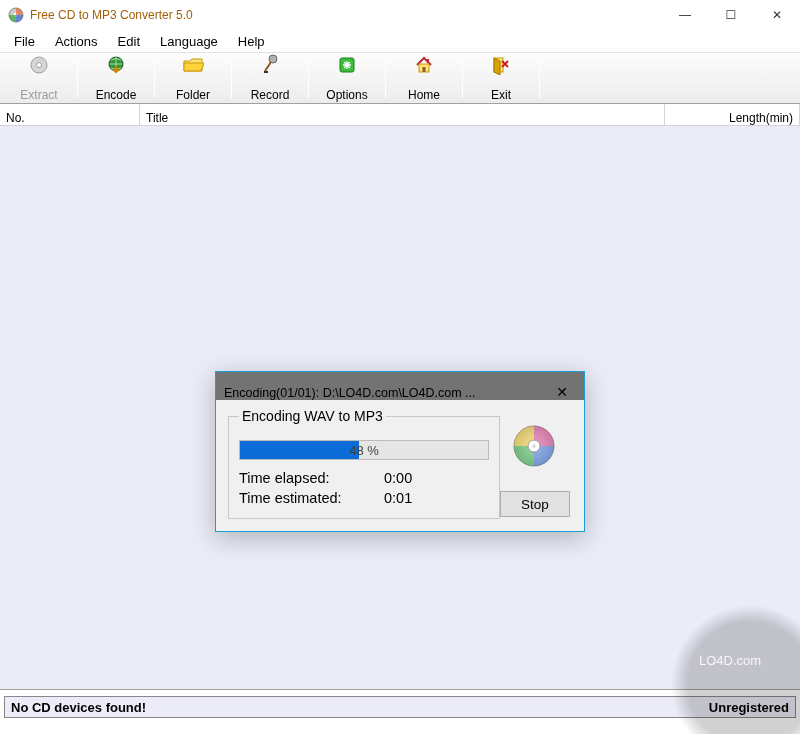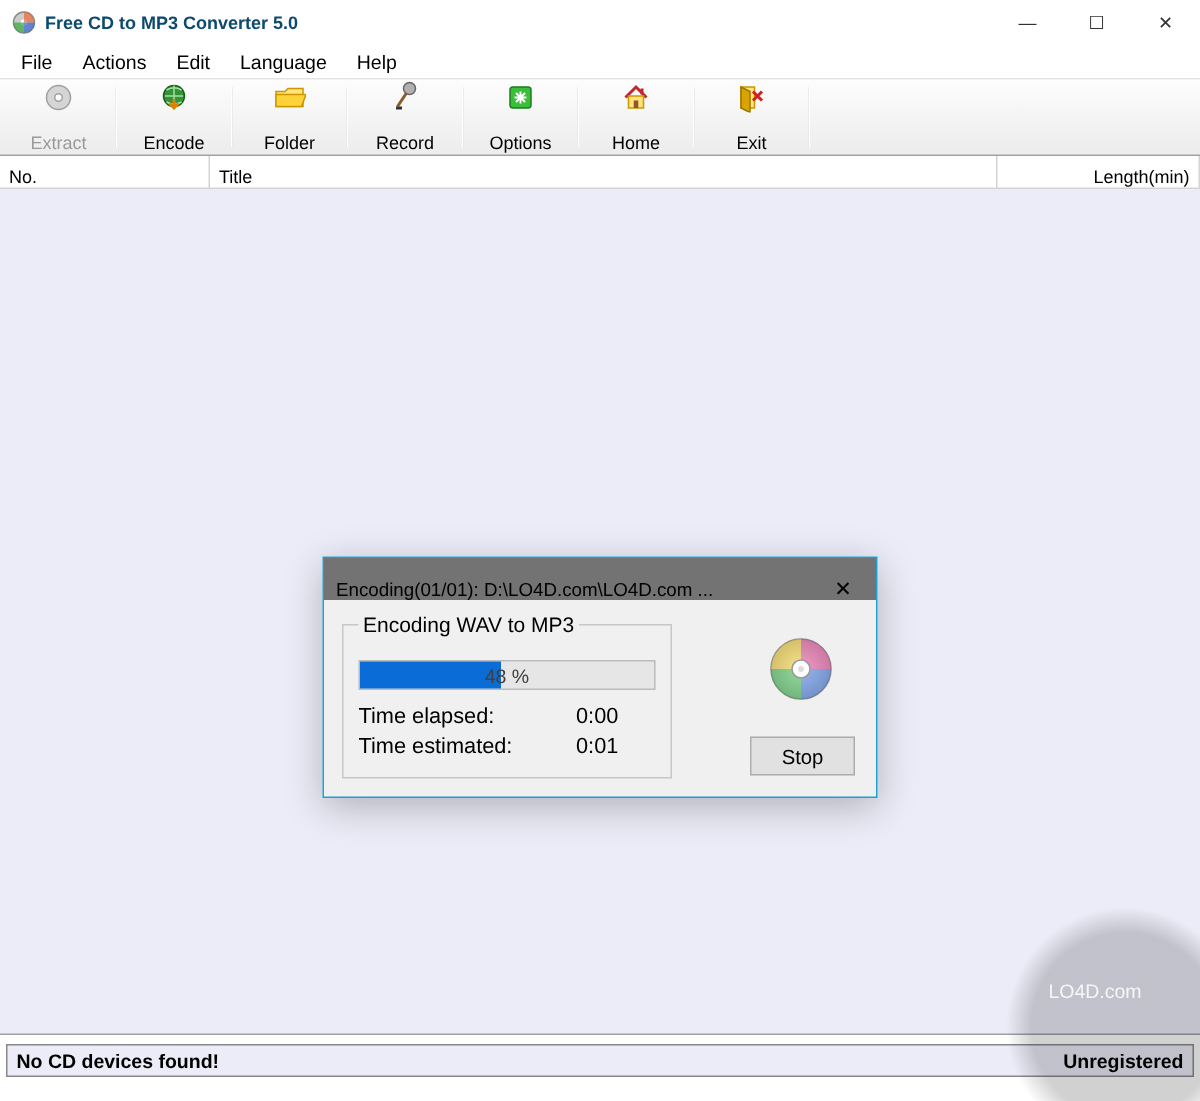--- a/index.html
+++ b/index.html
@@ -1,20 +1,20 @@
 <!DOCTYPE html>
 <html><head>
 <meta charset="utf-8">
 <style>
 * { box-sizing: border-box; margin: 0; padding: 0; font-family: "Segoe UI", Tahoma, sans-serif; }
 body { background: #fff; width: 800px; height: 734px; overflow: hidden; position: relative; }
 
 .titlebar { height: 30px; display: flex; align-items: center; padding: 0 0 0 8px; background: #fff; border-bottom: 1px solid #fff; }
 .titlebar .app-icon { width: 16px; height: 16px; margin-right: 6px; }
-.titlebar .title { font-size: 12px; color:#0c4a6e; flex:1;font-weight:bold; }
+.titlebar .title { font-size: 12px; color:#a16207; flex:1; }
 .titlebar .winbtns { display:flex; height:100%; }
 .titlebar .winbtn { width:46px; display:flex; align-items:center; justify-content:center; font-size:12px; color:#333; }
 
 .menubar { height:22px; display:flex; align-items:center; padding:0 4px; font-size:13px; color:#000; }
 .menubar .menu { padding:2px 10px; }
 
 .toolbar { height:52px; border-top:1px solid #e3e3e3; border-bottom:1px solid #a0a0a0; background:linear-gradient(#fdfdfd,#ececec); display:flex; align-items:center; padding:0 2px; }
 .tbtn { width:74px; height:48px; display:flex; flex-direction:column; align-items:center; justify-content:space-between; font-size:12px; color:#000; position:relative; }
 .tbtn.disabled { color:#9a9a9a; }
 .tbtn .ticon { height:22px; display:flex; align-items:center; justify-content:center; }
@@ -27,21 +27,21 @@
 
 .listbody { height:564px; background:#ececf8; border-bottom:1px solid #a0a0a0; position:relative; }
 
 .statusbar { background:#ececf8; border:1px solid #888; height:22px; display:flex; justify-content:space-between; align-items:center; font-size:13px; padding:0 6px; margin:6px 4px 0 4px;font-weight:bold; }
 
 .dialog { position:absolute; left:215px; top:245px; width:370px; background:#f0f0f0; border:1px solid #18a0d7; box-shadow:0 6px 24px rgba(0,0,0,0.25); }
 .dialog .dtitle { height:28px; background:#737373; display:flex; align-items:flex-end; padding:0 8px; font-size:12.5px; }
 .dialog .dtitle .t { flex:1; white-space:nowrap; overflow:hidden; text-overflow:ellipsis; }
 .dialog .dclose { width:28px; text-align:center; font-size:14px; }
 .dialog .dbody { padding:8px 12px 12px 12px; font-size:14px; position:relative; }
-.groupbox { border:1px solid #c8c8c8; padding:8px 10px 8px 10px; width:220px; }
+.groupbox { border:1px solid #c8c8c8; padding:8px 10px 8px 10px; width:272px; }
 .groupbox legend { font-size:14px; padding:0 3px; background:#f0f0f0; }
 .prog-outer { width:100%; height:20px; border:1px solid #bcbcbc; background:#e6e6e6; margin:8px 0 10px 0; position:relative; }
 .prog-inner { height:100%; background:#0a6cd6; }
 .prog-text { position:absolute; left:0; right:0; top:0; bottom:0; display:flex; align-items:center; justify-content:center; font-size:13px; color:#404040; }
 .timesrow { display:flex; font-size:14.5px; margin:4px 0; }
 .timesrow .lbl { width:145px; }
 .stopbtn { position:absolute; right:14px; bottom:14px; width:70px; height:26px; border:1px solid #adadad; background:#e1e1e1; font-size:13.5px; display:flex; align-items:center; justify-content:center; }
 .cd-graphic { position:absolute; right:28px; top:24px; width:44px; height:44px; }
 
 .watermark { position:absolute; right:-30px; bottom:-30px; width:160px; height:160px; border-radius:50%; background:radial-gradient(circle, rgba(0,0,0,0.18) 0%, rgba(0,0,0,0.18) 55%, rgba(0,0,0,0) 70%); display:flex; align-items:center; justify-content:center; color:rgba(255,255,255,0.85); font-size:13px; font-weight:500; pointer-events:none; }

